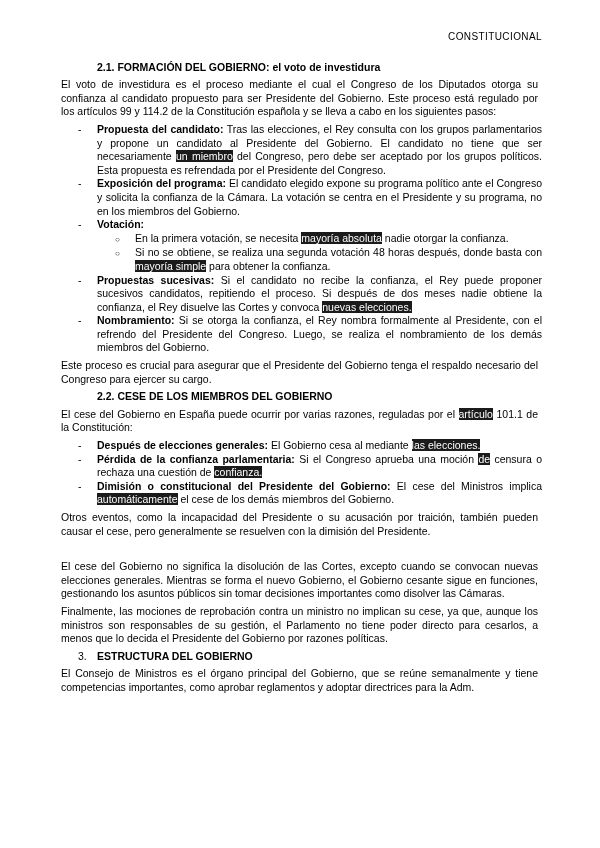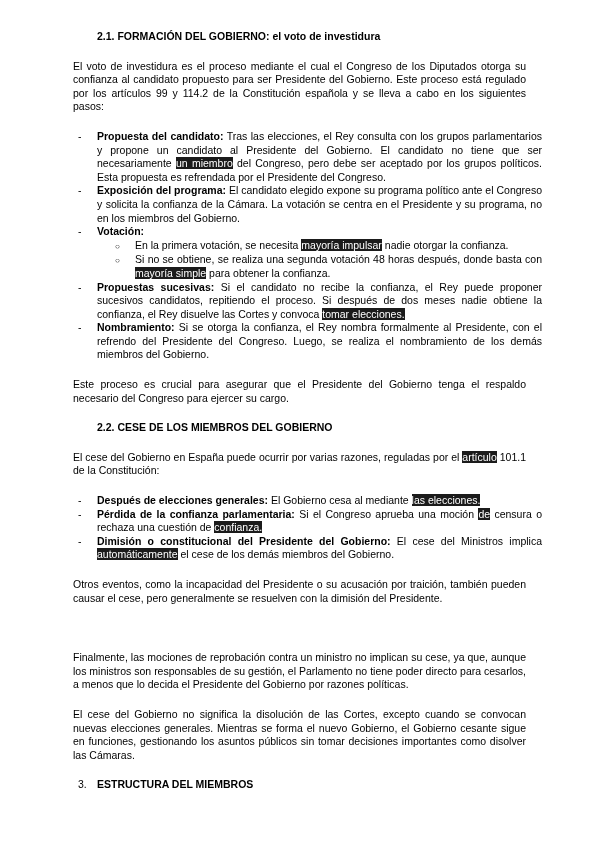--- a/index.html
+++ b/index.html
@@ -25,59 +25,60 @@
     font-size:10px;
     letter-spacing:.4px;
     margin-bottom:17px;
   }
   .doc{text-align:justify;}
   .heading{
     font-weight:700;
     padding-left:40px;
     text-align:left;
   }
-  .para{margin:16px;text-align:justify;}
+  .para{margin:4px;text-align:justify;}
   .li{display:flex;align-items:baseline;}
   .li .marker{flex:0 0 19px;margin-left:21px;}
   .li.sub .marker{margin-left:58px;flex-basis:20px;font-size:8px;}
   .li-text{flex:1;text-align:justify;}
   .b{font-weight:700;}
   .hl{background:var(--hl-bg);color:var(--hl-fg);}
   .spacer{height:14px;}
 </style>
 </head>
 <body>
 
 <div class="page">
+  <div class="header">CONSTITUCIONAL</div>
   <div class="doc">
       <div class="heading"><span class="b">2.1. FORMACIÓN DEL GOBIERNO: el voto de investidura</span></div>
       <p class="para"><span>El voto de investidura es el proceso mediante el cual el Congreso de los Diputados otorga su confianza al candidato propuesto para ser Presidente del Gobierno. Este proceso está regulado por los artículos 99 y 114.2 de la Constitución española y se lleva a cabo en los siguientes pasos:</span></p>
       <div class="li">
         <span class="marker">-</span>
         <span class="li-text"><span class="b">Propuesta del candidato:</span><span> Tras las elecciones, el Rey consulta con los grupos parlamentarios y propone un candidato al Presidente del Gobierno. El candidato no tiene que ser necesariamente </span><span class="hl">un miembro</span><span> del Congreso, pero debe ser aceptado por los grupos políticos. Esta propuesta es refrendada por el Presidente del Congreso.</span></span>
       </div>
       <div class="li">
         <span class="marker">-</span>
         <span class="li-text"><span class="b">Exposición del programa:</span><span> El candidato elegido expone su programa político ante el Congreso y solicita la confianza de la Cámara. La votación se centra en el Presidente y su programa, no en los miembros del Gobierno.</span></span>
       </div>
       <div class="li">
         <span class="marker">-</span>
         <span class="li-text"><span class="b">Votación:</span></span>
       </div>
       <div class="li sub">
         <span class="marker">○</span>
-        <span class="li-text"><span>En la primera votación, se necesita </span><span class="hl">mayoría impulsar</span><span> nadie otorgar la confianza.</span></span>
+        <span class="li-text"><span>En la primera votación, se necesita </span><span class="hl">mayoría absoluta</span><span> nadie otorgar la confianza.</span></span>
       </div>
       <div class="li sub">
         <span class="marker">○</span>
         <span class="li-text"><span>Si no se obtiene, se realiza una segunda votación 48 horas después, donde basta con </span><span class="hl">mayoría simple</span><span> para obtener la confianza.</span></span>
       </div>
       <div class="li">
         <span class="marker">-</span>
-        <span class="li-text"><span class="b">Propuestas sucesivas:</span><span> Si el candidato no recibe la confianza, el Rey puede proponer sucesivos candidatos, repitiendo el proceso. Si después de dos meses nadie obtiene la confianza, el Rey disuelve las Cortes y convoca </span><span class="hl">tomar elecciones.</span></span>
+        <span class="li-text"><span class="b">Propuestas sucesivas:</span><span> Si el candidato no recibe la confianza, el Rey puede proponer sucesivos candidatos, repitiendo el proceso. Si después de dos meses nadie obtiene la confianza, el Rey disuelve las Cortes y convoca </span><span class="hl">nuevas elecciones.</span></span>
       </div>
       <div class="li">
         <span class="marker">-</span>
         <span class="li-text"><span class="b">Nombramiento:</span><span> Si se otorga la confianza, el Rey nombra formalmente al Presidente, con el refrendo del Presidente del Congreso. Luego, se realiza el nombramiento de los demás miembros del Gobierno.</span></span>
       </div>
       <p class="para"><span>Este proceso es crucial para asegurar que el Presidente del Gobierno tenga el respaldo necesario del Congreso para ejercer su cargo.</span></p>
       <div class="heading"><span class="b">2.2. CESE DE LOS MIEMBROS DEL GOBIERNO</span></div>
       <p class="para"><span>El cese del Gobierno en España puede ocurrir por varias razones, reguladas por el </span><span class="hl">artículo</span><span> 101.1 de la Constitución:</span></p>
       <div class="li">
         <span class="marker">-</span>
@@ -86,20 +87,21 @@
       <div class="li">
         <span class="marker">-</span>
         <span class="li-text"><span class="b">Pérdida de la confianza parlamentaria:</span><span> Si el Congreso aprueba una moción </span><span class="hl">de</span><span> censura o rechaza una cuestión de </span><span class="hl">confianza.</span></span>
       </div>
       <div class="li">
         <span class="marker">-</span>
         <span class="li-text"><span class="b">Dimisión o constitucional del Presidente del Gobierno:</span><span> El cese del Ministros implica </span><span class="hl">automáticamente</span><span> el cese de los demás miembros del Gobierno.</span></span>
       </div>
       <p class="para"><span>Otros eventos, como la incapacidad del Presidente o su acusación por traición, también pueden causar el cese, pero generalmente se resuelven con la dimisión del Presidente.</span></p>
       <div class="spacer"></div>
+      <p class="para"><span>El cese del Gobierno no significa la disolución de las Cortes, excepto cuando se convocan nuevas elecciones generales. Mientras se forma el nuevo Gobierno, el Gobierno cesante sigue en funciones, gestionando los asuntos públicos sin tomar decisiones importantes como disolver las Cámaras.</span></p>
       <p class="para"><span>Finalmente, las mociones de reprobación contra un ministro no implican su cese, ya que, aunque los ministros son responsables de su gestión, el Parlamento no tiene poder directo para cesarlos, a menos que lo decida el Presidente del Gobierno por razones políticas.</span></p>
-      <p class="para"><span>El cese del Gobierno no significa la disolución de las Cortes, excepto cuando se convocan nuevas elecciones generales. Mientras se forma el nuevo Gobierno, el Gobierno cesante sigue en funciones, gestionando los asuntos públicos sin tomar decisiones importantes como disolver las Cámaras.</span></p>
       <div class="li">
         <span class="marker">3.</span>
-        <span class="li-text"><span class="b">ESTRUCTURA DEL MIEMBROS</span></span>
+        <span class="li-text"><span class="b">ESTRUCTURA DEL GOBIERNO</span></span>
       </div>
+      <p class="para"><span>El Consejo de Ministros es el órgano principal del Gobierno, que se reúne semanalmente y tiene competencias importantes, como aprobar reglamentos y adoptar directrices para la Adm.</span></p>
     </div>
 </div>
 
 </body></html>

